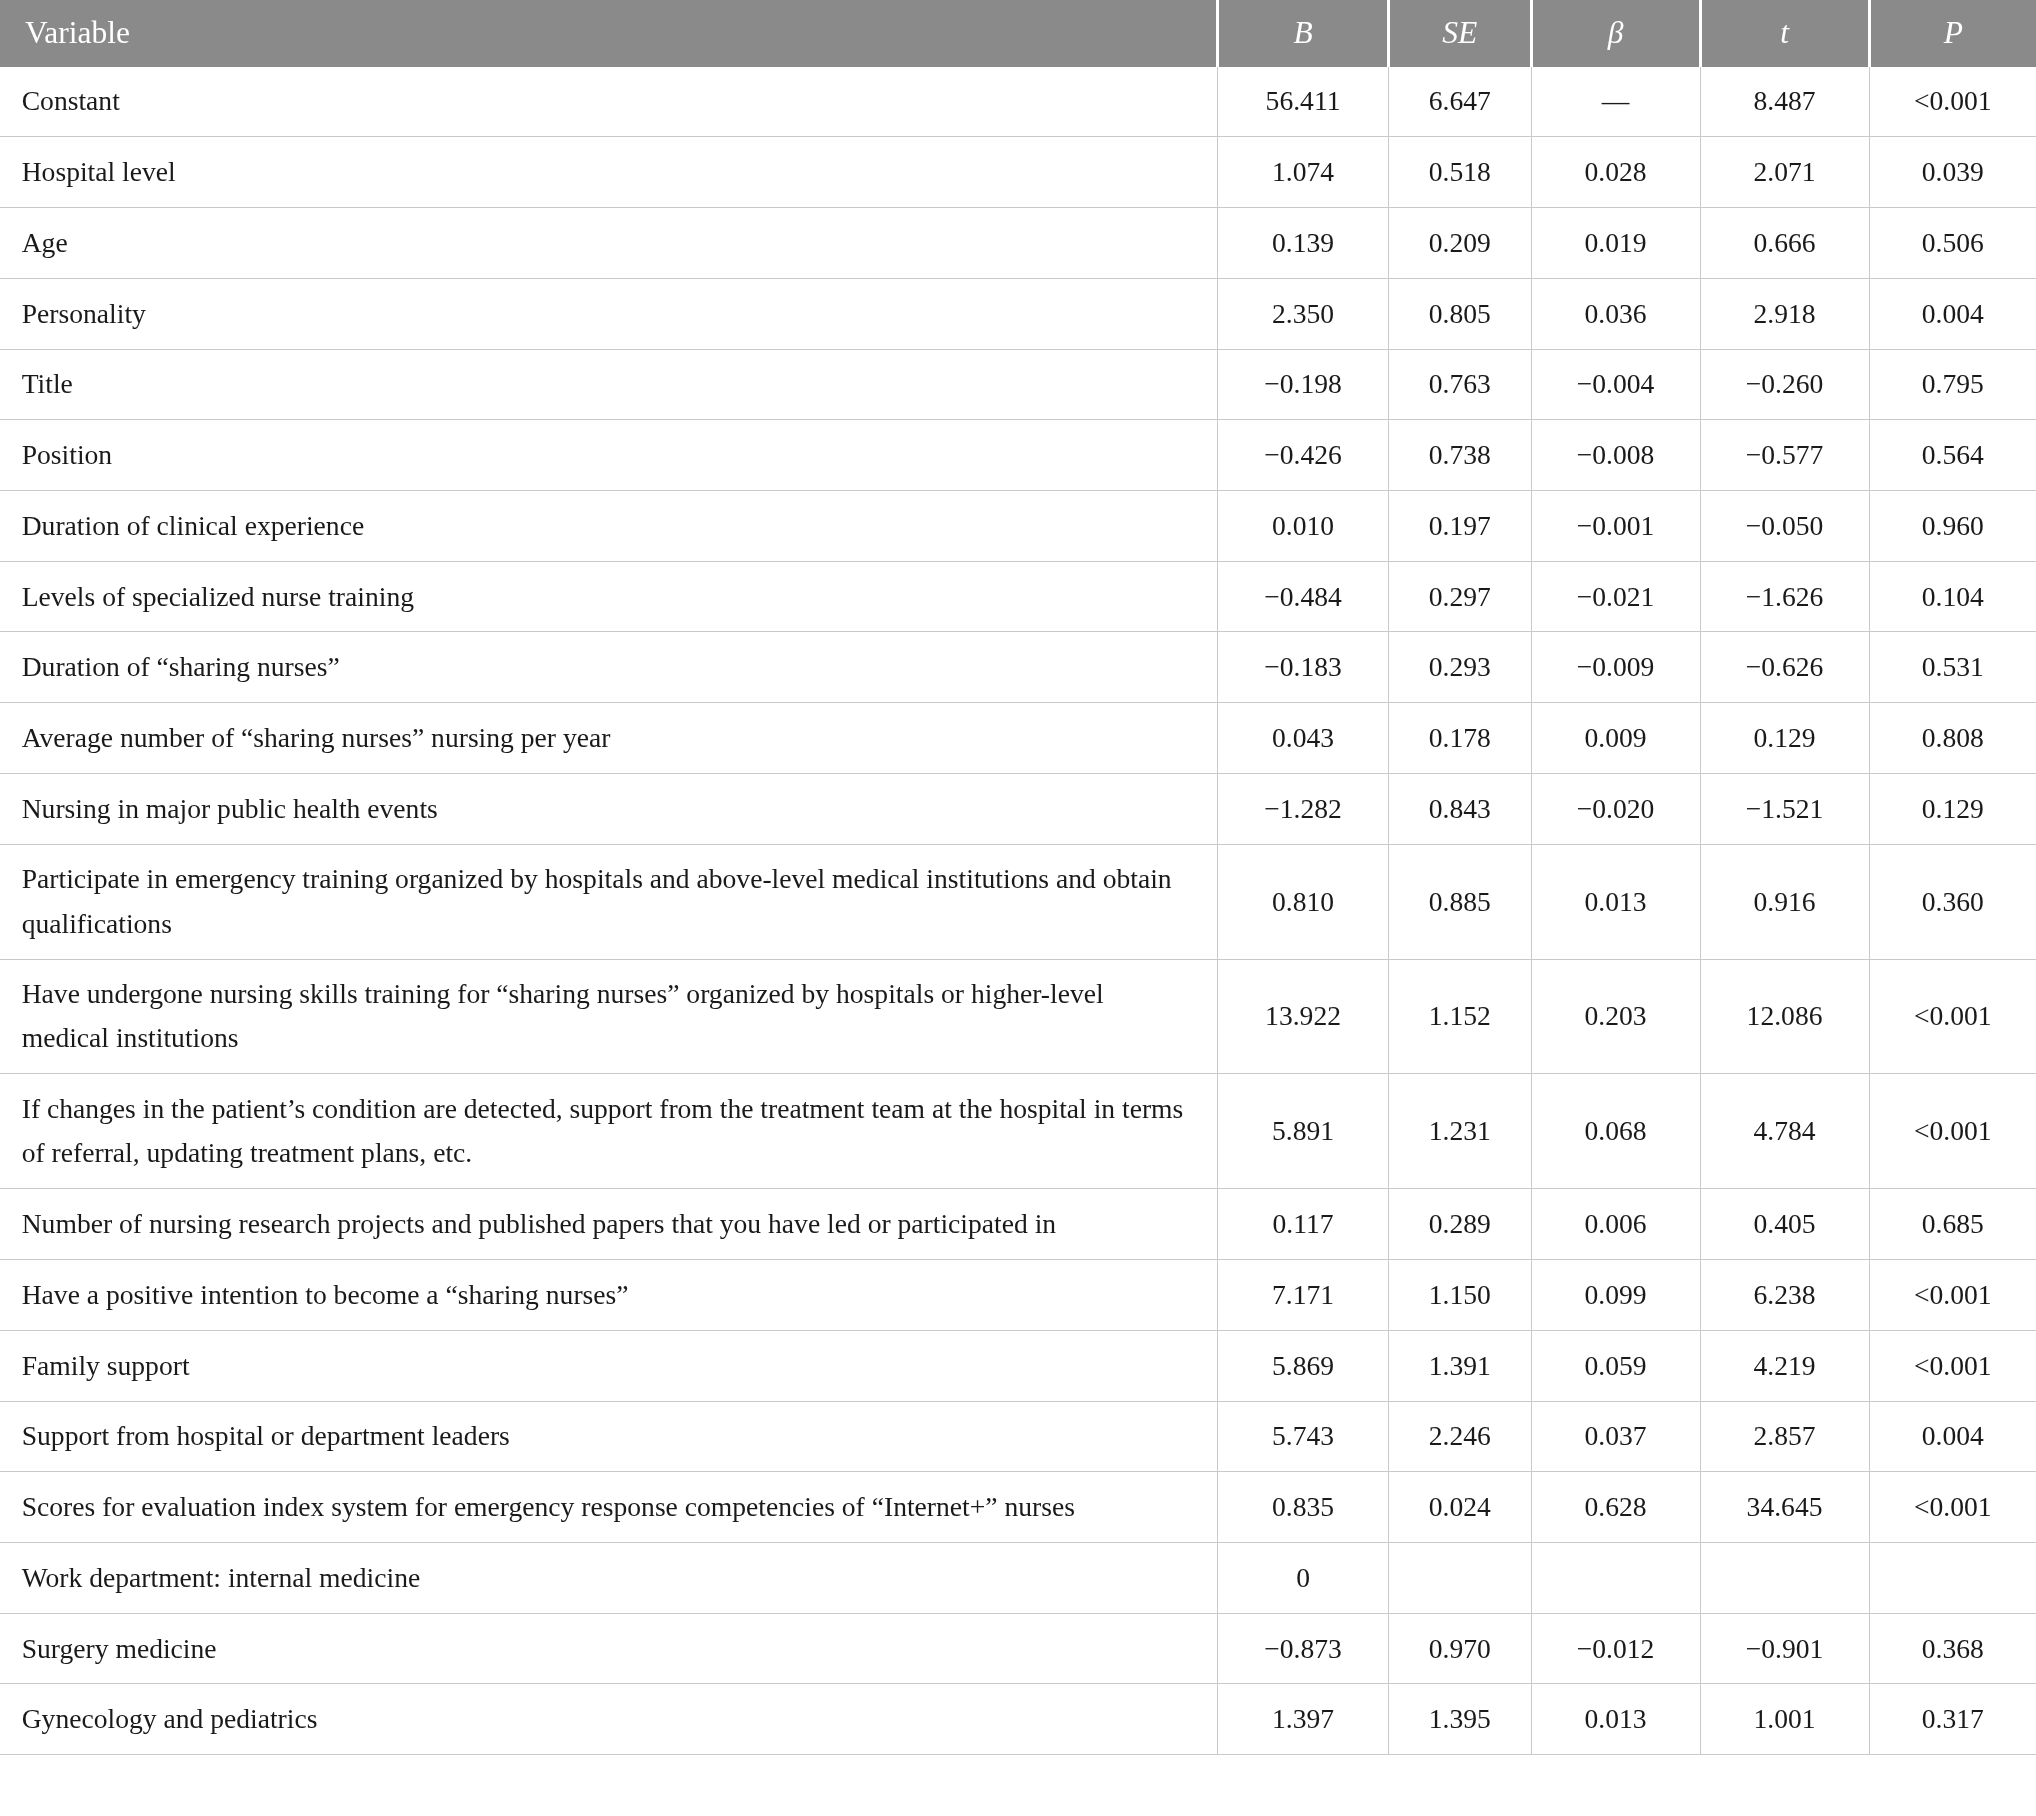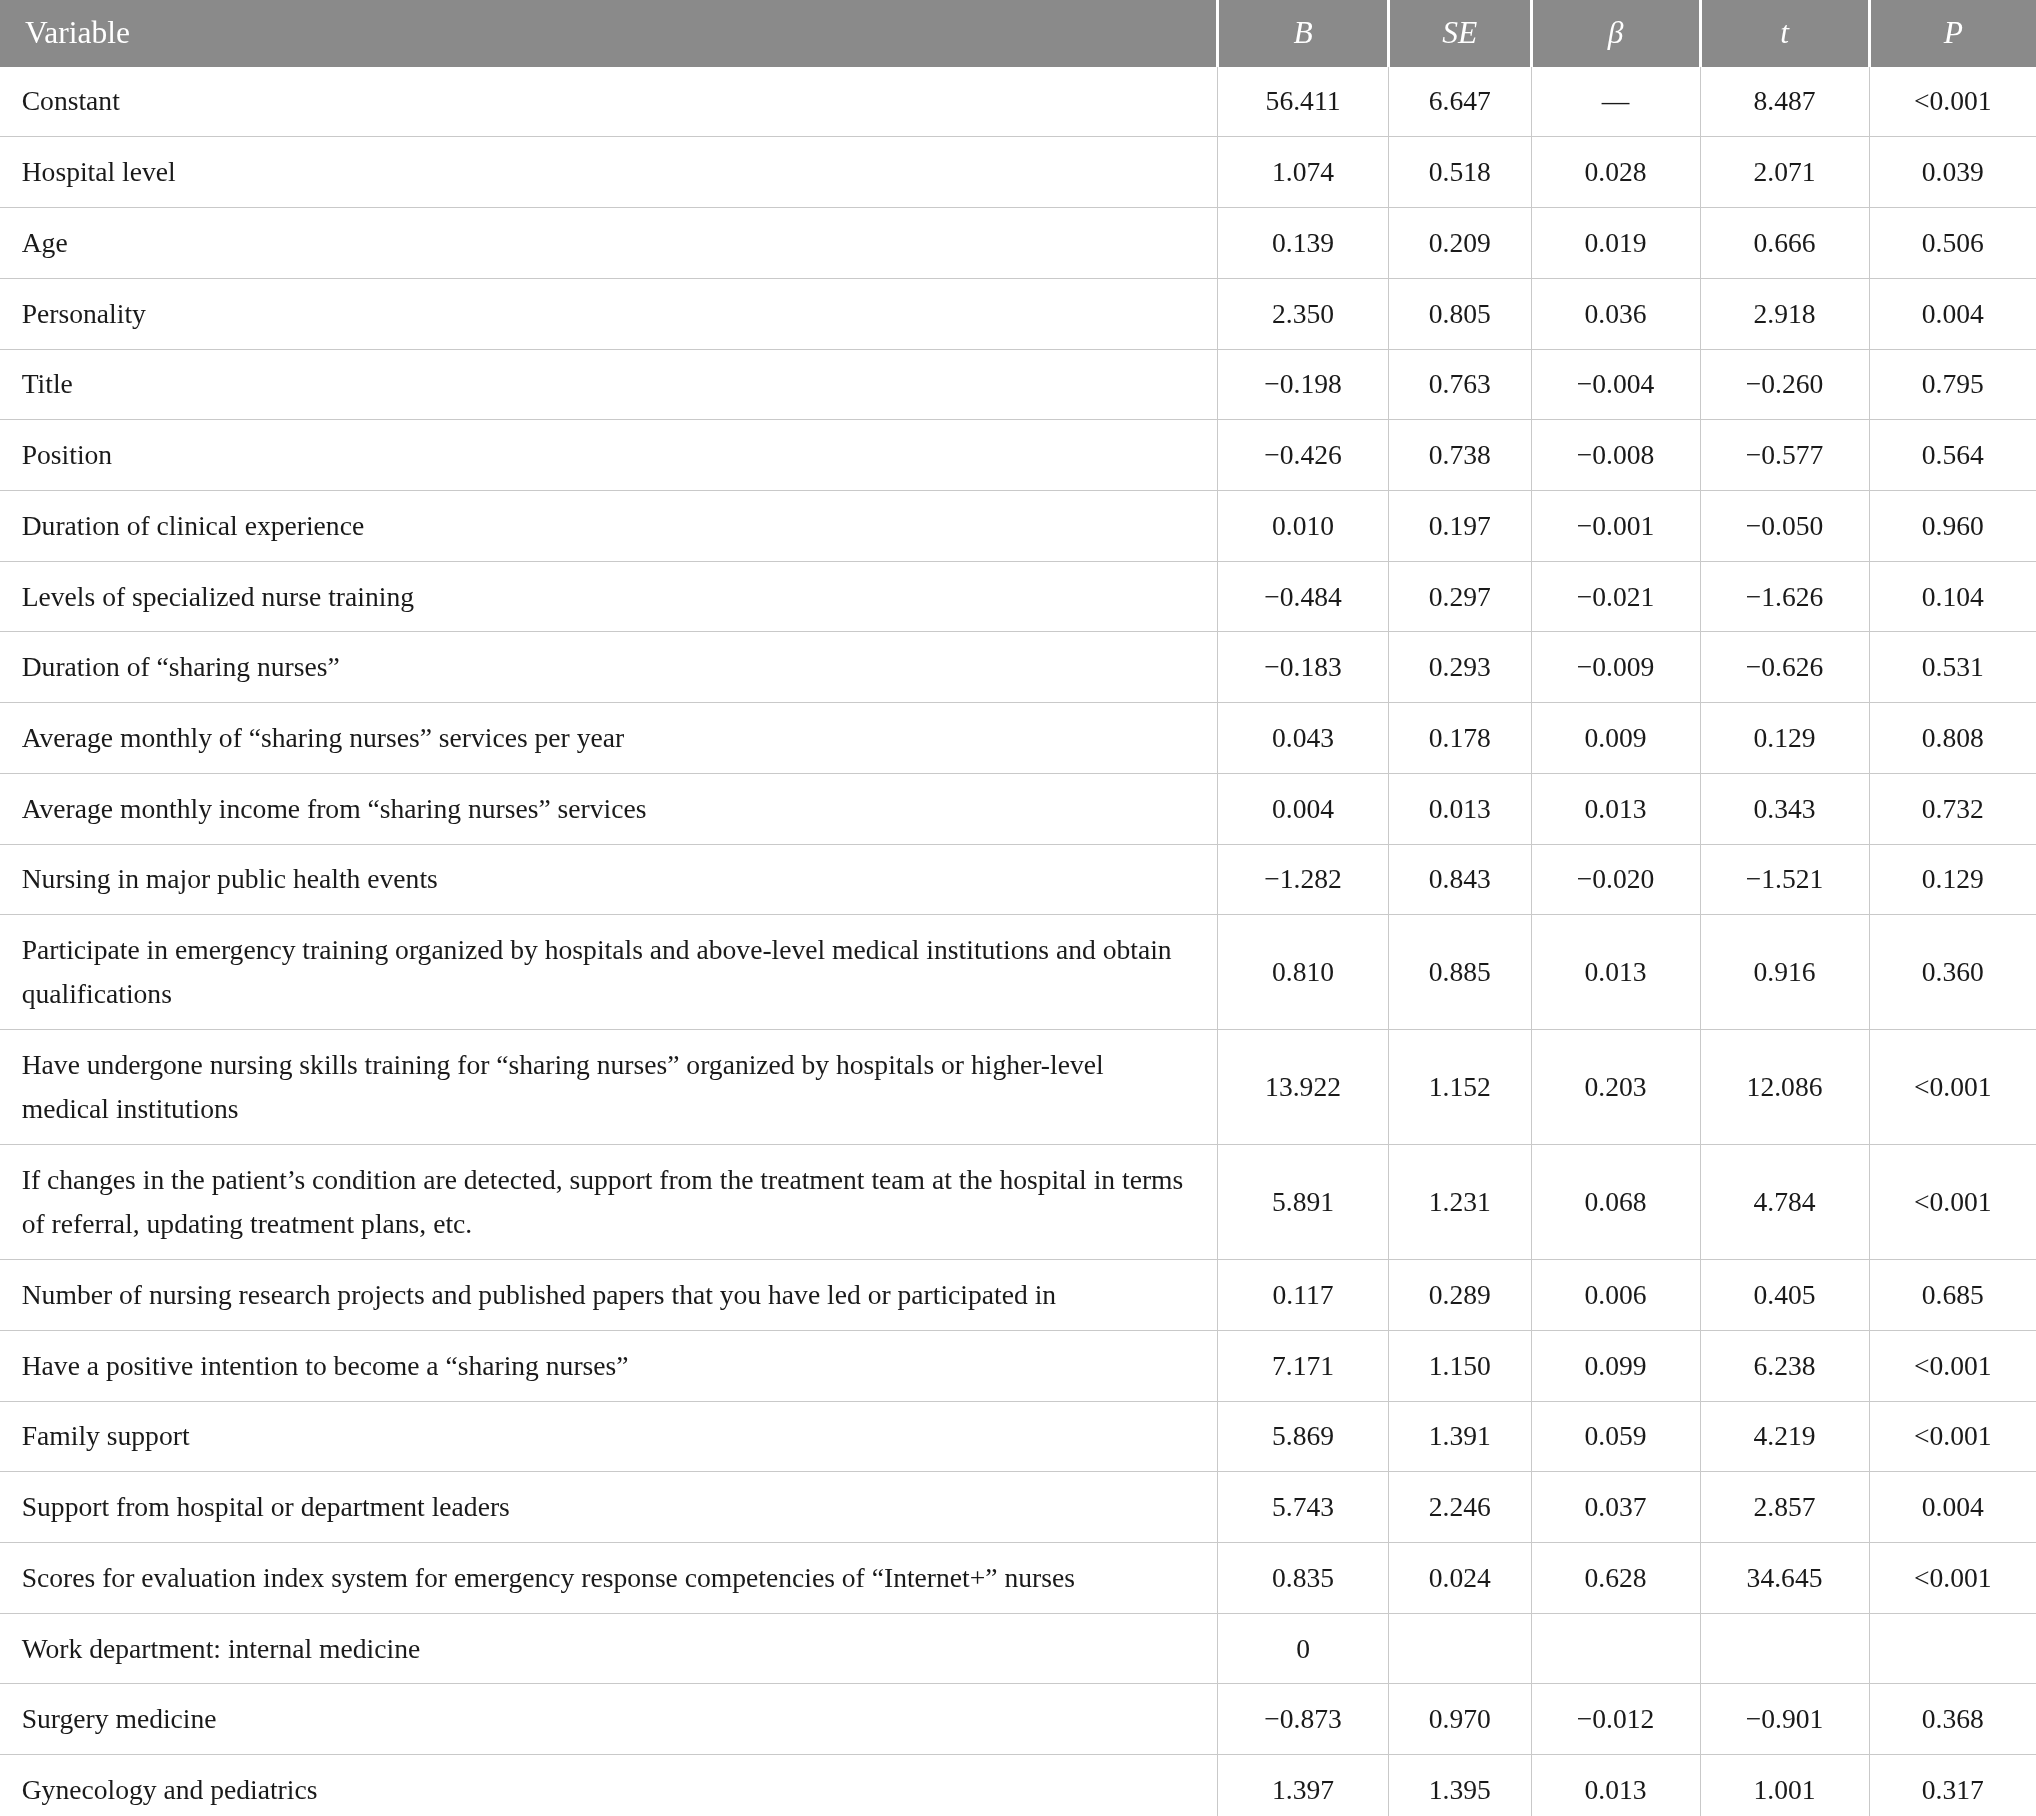--- a/index.html
+++ b/index.html
@@ -156,34 +156,26 @@
       </tr>
       <tr>
         <td class="var-cell">Duration of “sharing nurses”</td>
         <td class="num-cell">−0.183</td>
         <td class="num-cell">0.293</td>
         <td class="num-cell">−0.009</td>
         <td class="num-cell">−0.626</td>
         <td class="num-cell">0.531</td>
       </tr>
       <tr>
-        <td class="var-cell">Average monthly of “sharing nurses” services per year</td>
+        <td class="var-cell">Average number of “sharing nurses” nursing per year</td>
         <td class="num-cell">0.043</td>
         <td class="num-cell">0.178</td>
         <td class="num-cell">0.009</td>
         <td class="num-cell">0.129</td>
         <td class="num-cell">0.808</td>
-      </tr>
-      <tr>
-        <td class="var-cell">Average monthly income from “sharing nurses” services</td>
-        <td class="num-cell">0.004</td>
-        <td class="num-cell">0.013</td>
-        <td class="num-cell">0.013</td>
-        <td class="num-cell">0.343</td>
-        <td class="num-cell">0.732</td>
       </tr>
       <tr>
         <td class="var-cell">Nursing in major public health events</td>
         <td class="num-cell">−1.282</td>
         <td class="num-cell">0.843</td>
         <td class="num-cell">−0.020</td>
         <td class="num-cell">−1.521</td>
         <td class="num-cell">0.129</td>
       </tr>
       <tr>

